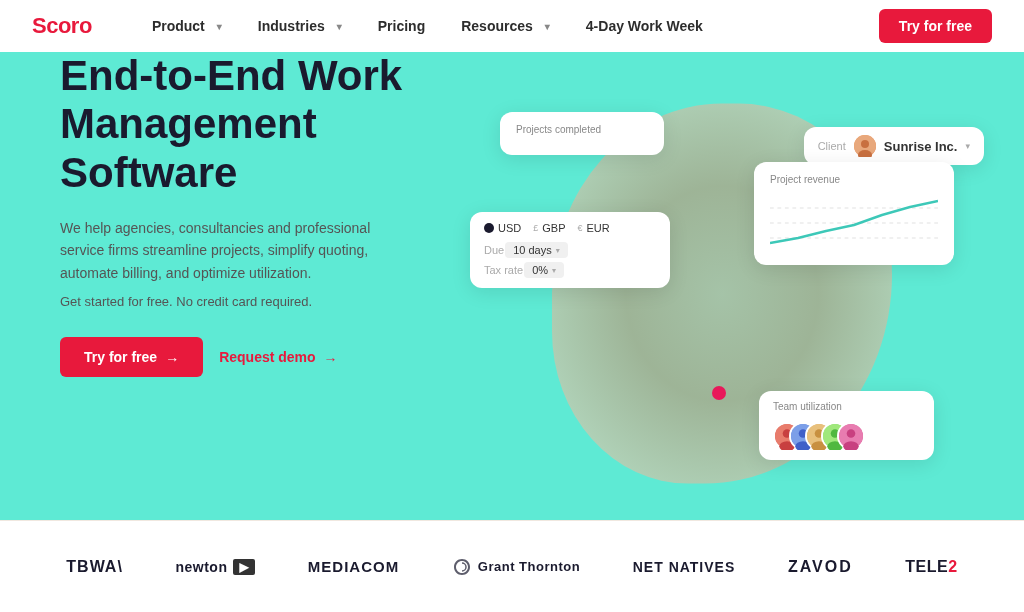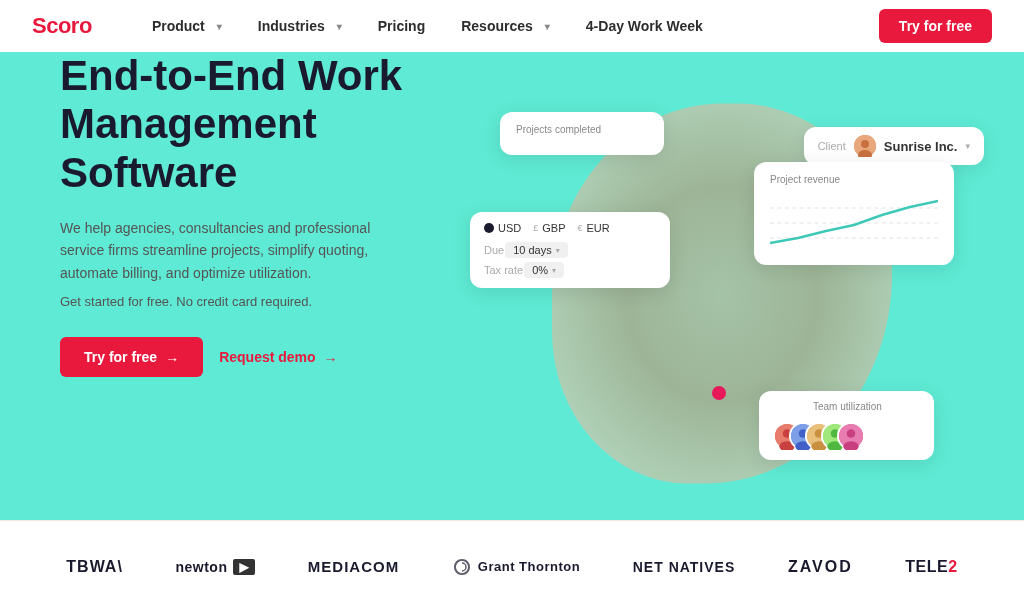--- a/index.html
+++ b/index.html
@@ -285,21 +285,20 @@
     .card-team {
       bottom: 60px;
       right: 30px;
       width: 175px;
       padding: 10px 14px;
     }
     .card-team .card-title {
       font-size: 10px;
       color: #888;
       margin-bottom: 10px;
-      margin-left: 40px;
     }
     .avatar-group {
       display: flex;
       gap: -4px;
     }
     .avatar-sm {
       width: 28px;
       height: 28px;
       border-radius: 50%;
       border: 2px solid #fff;

